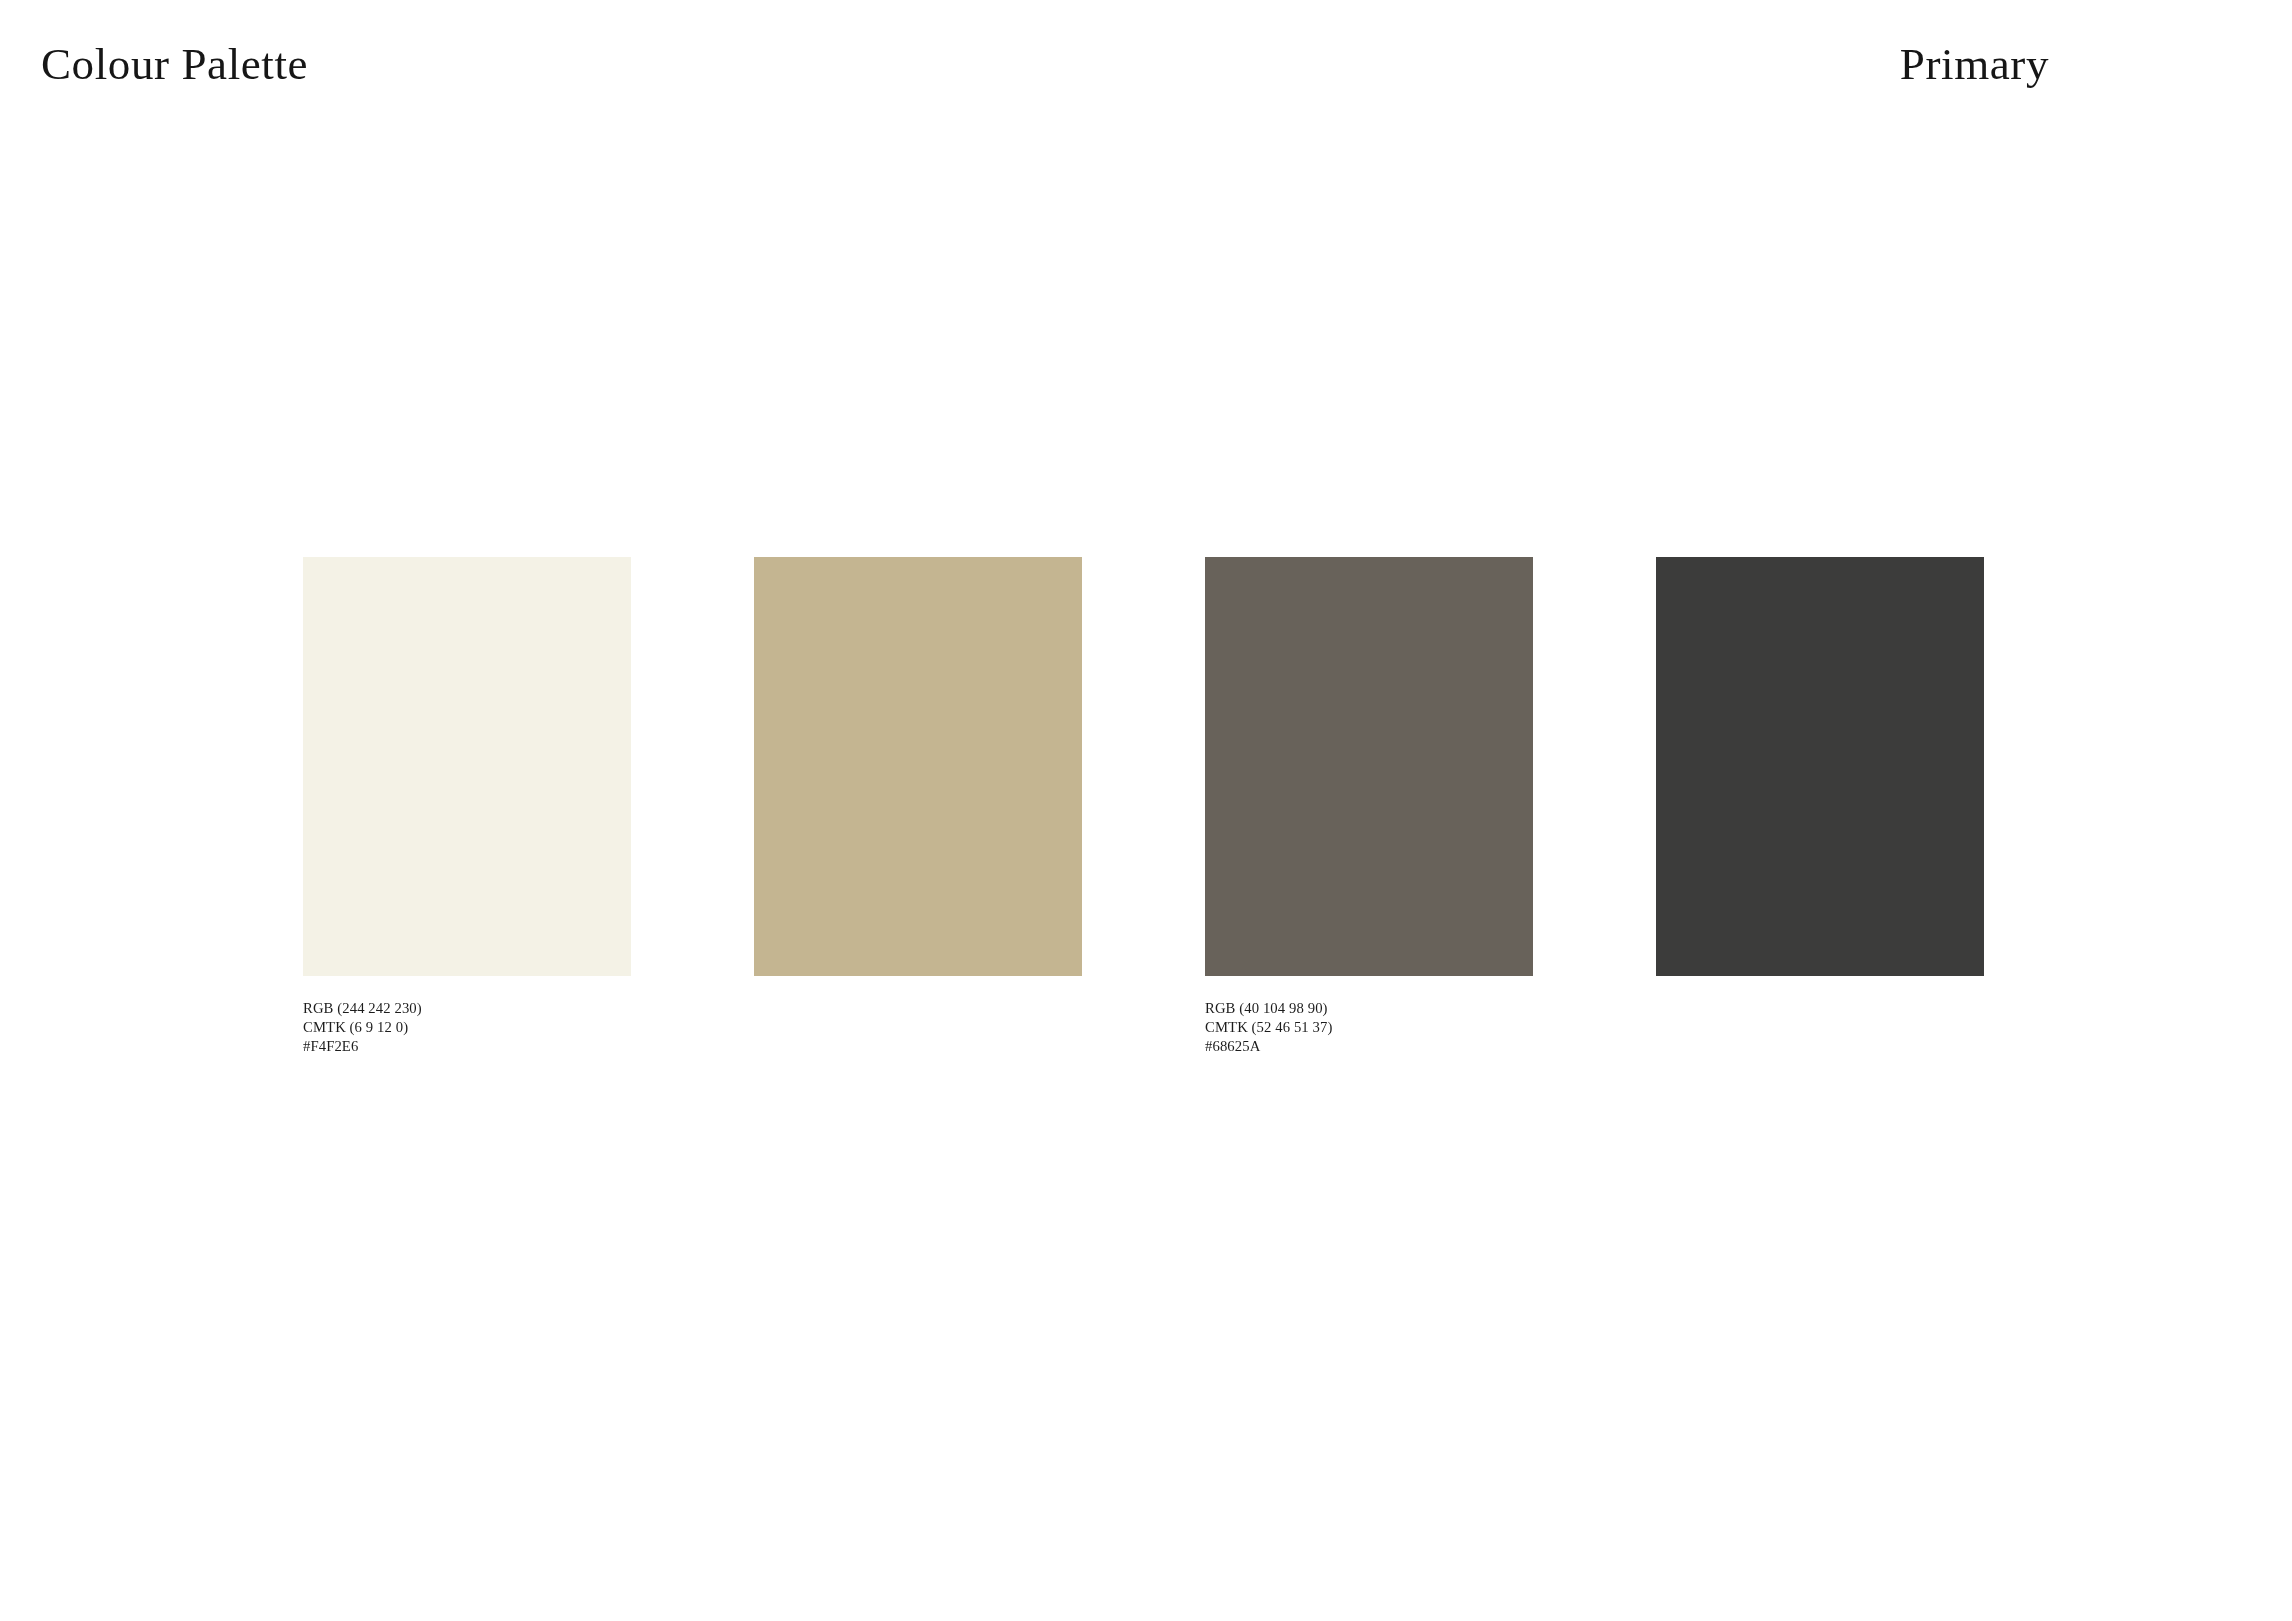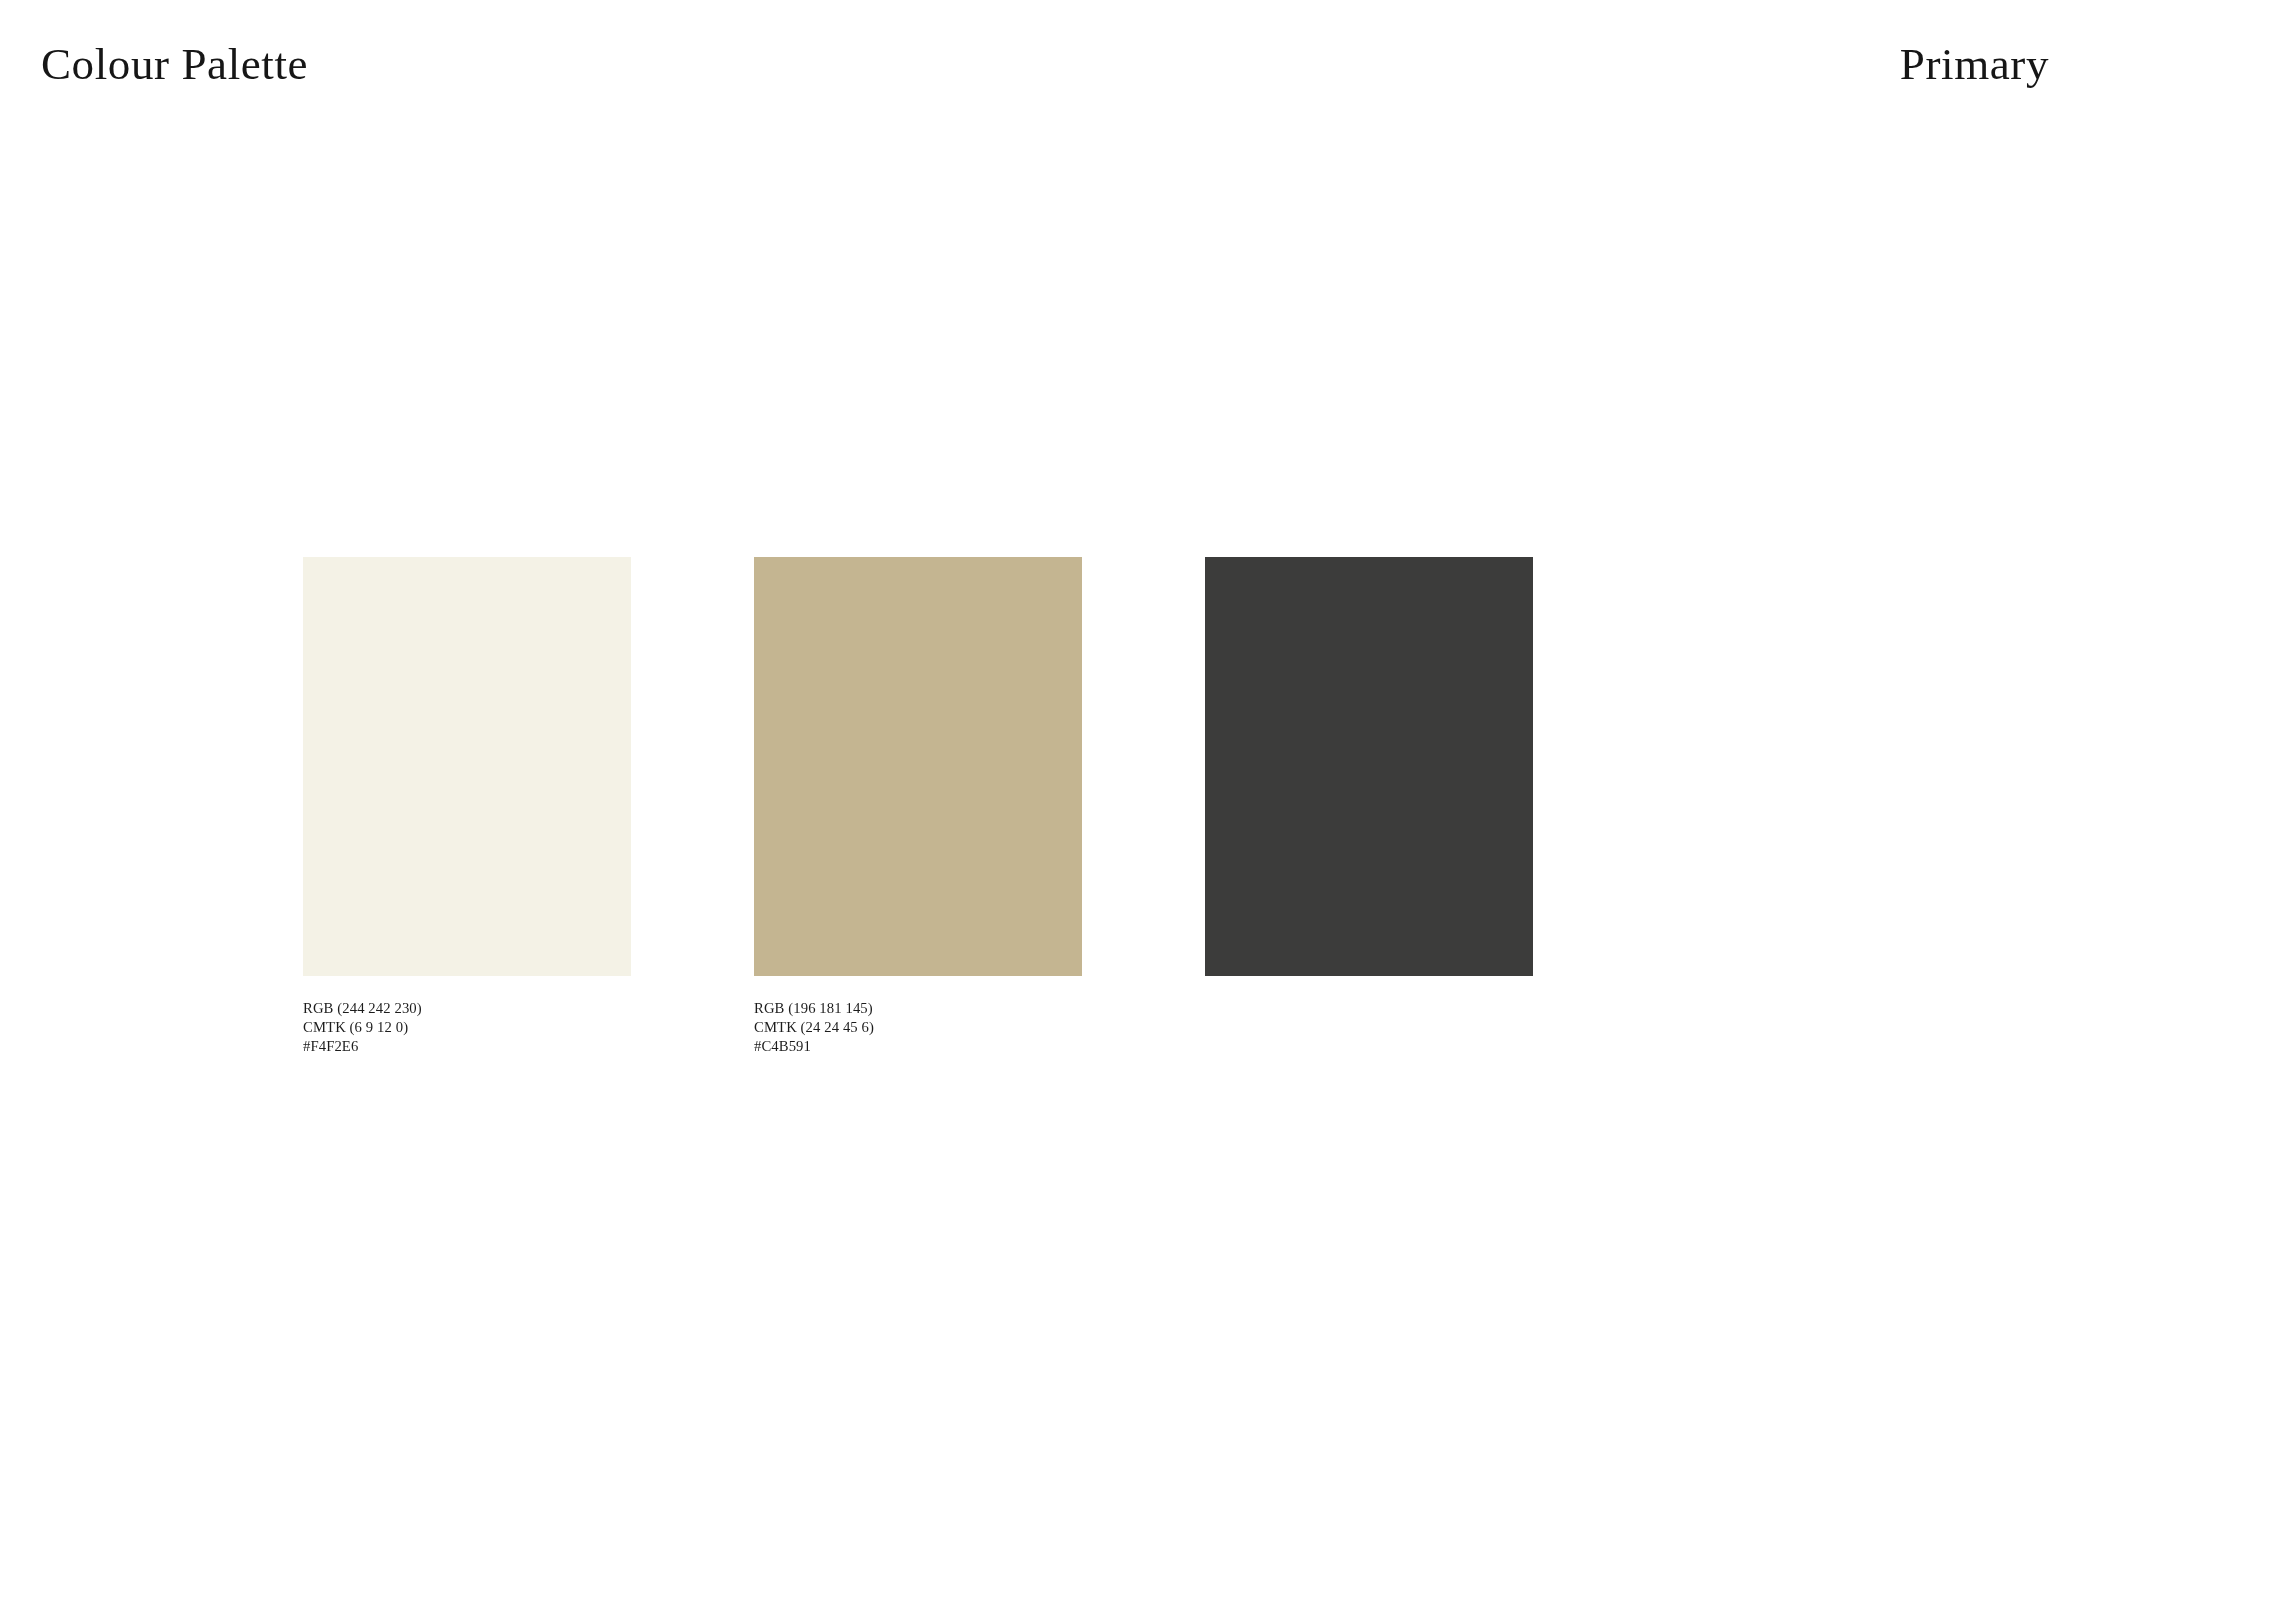--- a/index.html
+++ b/index.html
@@ -102,27 +102,30 @@
       <div class="swatch-chip" style="background: rgb(244, 242, 230);"></div>
       <div class="swatch-meta">
         <span class="meta-line">RGB (244 242 230)</span>
         <span class="meta-line">CMTK (6 9 12 0)</span>
         <span class="meta-line">#F4F2E6</span>
       </div>
     </div>
 
     <div class="swatch">
       <div class="swatch-chip" style="background: rgb(196, 181, 145);"></div>
+    </div>
+
+    <div class="swatch">
+      <div class="swatch-chip" style="background: rgb(104, 98, 90);"></div>
       <div class="swatch-meta">
-        <span class="meta-line">RGB (196 181 145)</span>
-        <span class="meta-line">CMTK (24 24 45 6)</span>
-        <span class="meta-line">#C4B591</span>
+        <span class="meta-line">RGB (40 104 98 90)</span>
+        <span class="meta-line">CMTK (52 46 51 37)</span>
+        <span class="meta-line">#68625A</span>
       </div>
     </div>
-
 
     <div class="swatch">
       <div class="swatch-chip" style="background: rgb(60, 60, 59);"></div>
     </div>
 
   </div>
 </div>
 
 
 </body></html>

